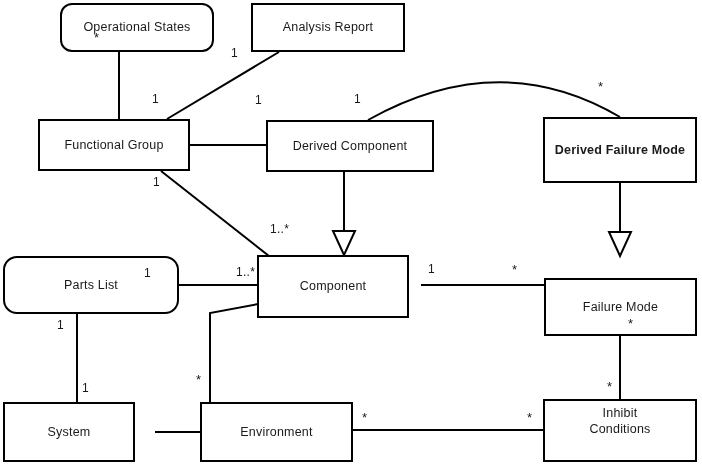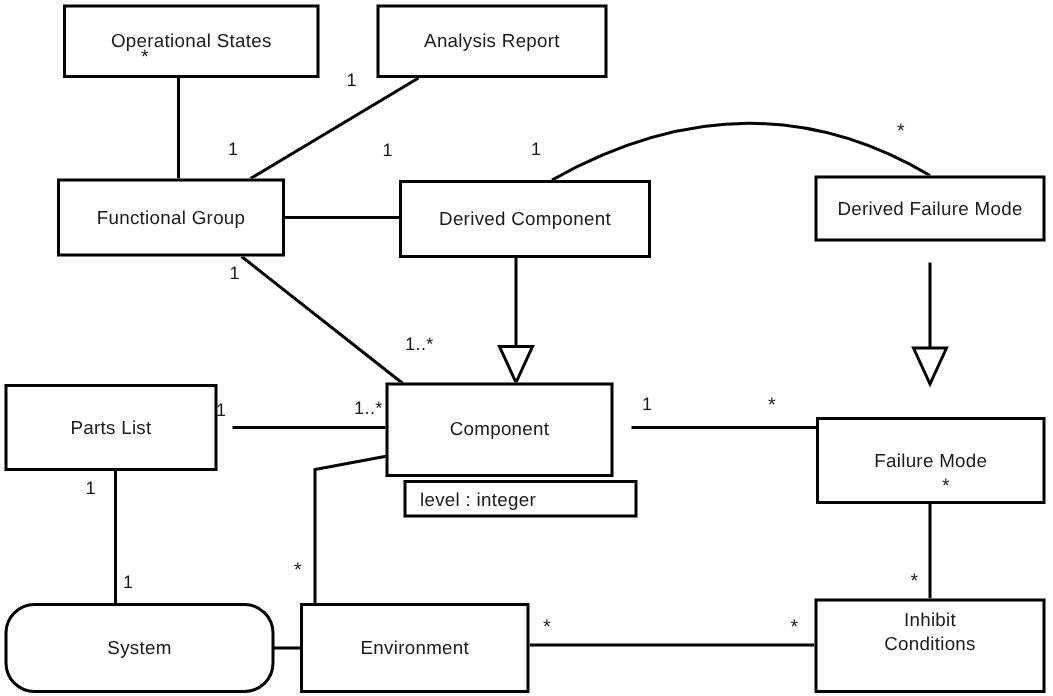--- a/index.html
+++ b/index.html
@@ -97,45 +97,45 @@
         <polyline points="155,432 200,432" fill="none" stroke="#000000" stroke-width="2"></polyline>
         <polyline points="353,430 543,430" fill="none" stroke="#000000" stroke-width="2"></polyline>
       </g>
     <g id="arrowheads-group" fill="#ffffff" stroke="#000000" stroke-width="2">
         <polygon points="333,231 355,231 344,255" fill="#ffffff" stroke="#000000" stroke-width="2"></polygon>
         <polygon points="609,232 631,232 620,256" fill="#ffffff" stroke="#000000" stroke-width="2"></polygon>
       </g>
   </svg>
 
   <div id="classes-layer">
-      <div class="uml-class" style="left: 42px; top: 3px; width: 171px; height: 49px;">
+      <div class="uml-class" style="left: 60px; top: 3px; width: 154px; height: 49px; border-radius: 12px;">
         <div class="uml-name-compartment">Operational States</div>
       </div>
       <div class="uml-class" style="left: 251px; top: 3px; width: 154px; height: 49px; justify-content: center;">
         <div class="uml-name-compartment">Analysis Report</div>
       </div>
       <div class="uml-class" style="left: 38px; top: 119px; width: 152px; height: 52px;">
         <div class="uml-name-compartment">Functional Group</div>
       </div>
       <div class="uml-class" style="left: 266px; top: 120px; width: 168px; height: 52px;">
         <div class="uml-name-compartment">Derived Component</div>
       </div>
-      <div class="uml-class" style="left: 543px; top: 117px; width: 154px; height: 44px;">
+      <div class="uml-class" style="left: 543px; top: 117px; width: 154px; height: 66px; font-weight: bold;">
         <div class="uml-name-compartment">Derived Failure Mode</div>
       </div>
-      <div class="uml-class" style="left: 3px; top: 256px; width: 142px; height: 58px;">
+      <div class="uml-class" style="left: 3px; top: 256px; width: 176px; height: 58px; border-radius: 14px;">
         <div class="uml-name-compartment">Parts List</div>
       </div>
       <div class="uml-class" style="left: 257px; top: 255px; width: 152px; height: 63px;">
         <div class="uml-name-compartment">Component</div>
       </div>
       <div class="uml-class" style="left: 544px; top: 256px; width: 153px; height: 58px; margin-top: 22px;">
         <div class="uml-name-compartment">Failure Mode</div>
       </div>
-      <div class="uml-class" style="left: 3px; top: 402px; width: 180px; height: 60px; border-radius: 20px;">
+      <div class="uml-class" style="left: 3px; top: 402px; width: 132px; height: 60px;">
         <div class="uml-name-compartment">System</div>
       </div>
       <div class="uml-class" style="left: 200px; top: 402px; width: 153px; height: 60px;">
         <div class="uml-name-compartment">Environment</div>
       </div>
       <div class="uml-class" style="left: 543px; top: 399px; width: 154px; height: 63px;">
         <div class="uml-name-compartment twoline">Inhibit<br>Conditions</div>
       </div>
     </div>
   <div id="labels-layer">
@@ -153,16 +153,13 @@
       <span class="mult-label" style="left: 82px; top: 381px;">1</span>
       <span class="mult-label" style="left: 428px; top: 262px;">1</span>
       <span class="mult-label star" style="left: 512px; top: 262px;">*</span>
       <span class="mult-label star" style="left: 628px; top: 316px;">*</span>
       <span class="mult-label star" style="left: 607px; top: 379px;">*</span>
       <span class="mult-label star" style="left: 196px; top: 372px;">*</span>
       <span class="mult-label star" style="left: 362px; top: 410px;">*</span>
       <span class="mult-label star" style="left: 527px; top: 410px;">*</span>
     </div>
 
-<div class="uml-attr-box" style="left: 269px; top: 320px; width: 156px; height: 25px;">
-      <span>level : integer</span>
-    </div>
   </div>
 
 </body></html>

